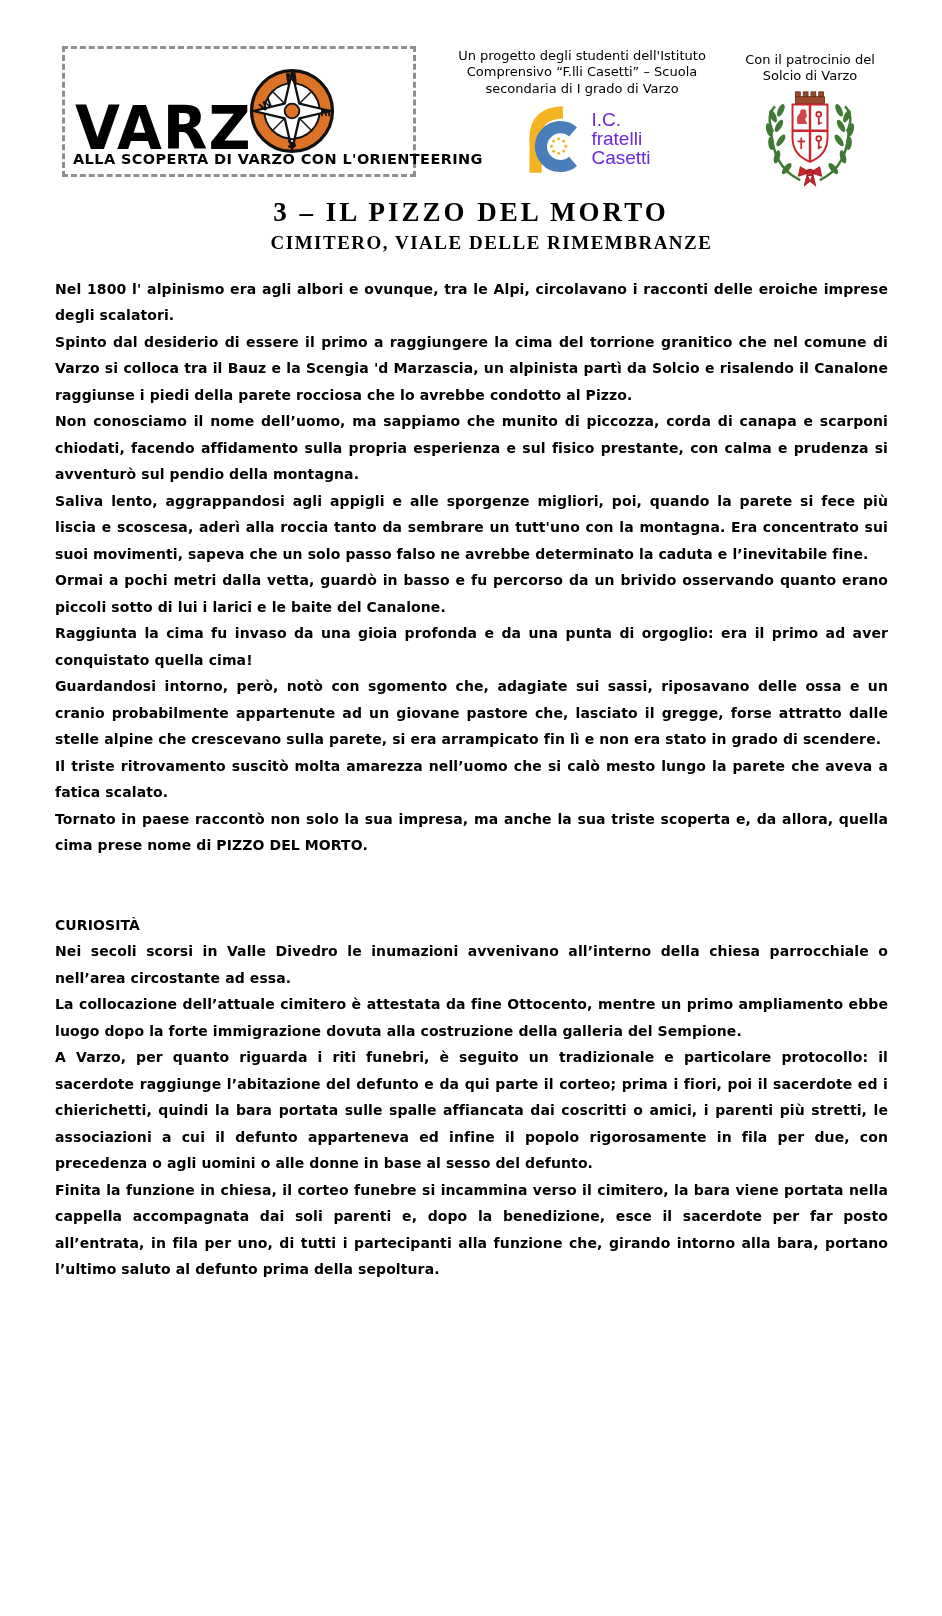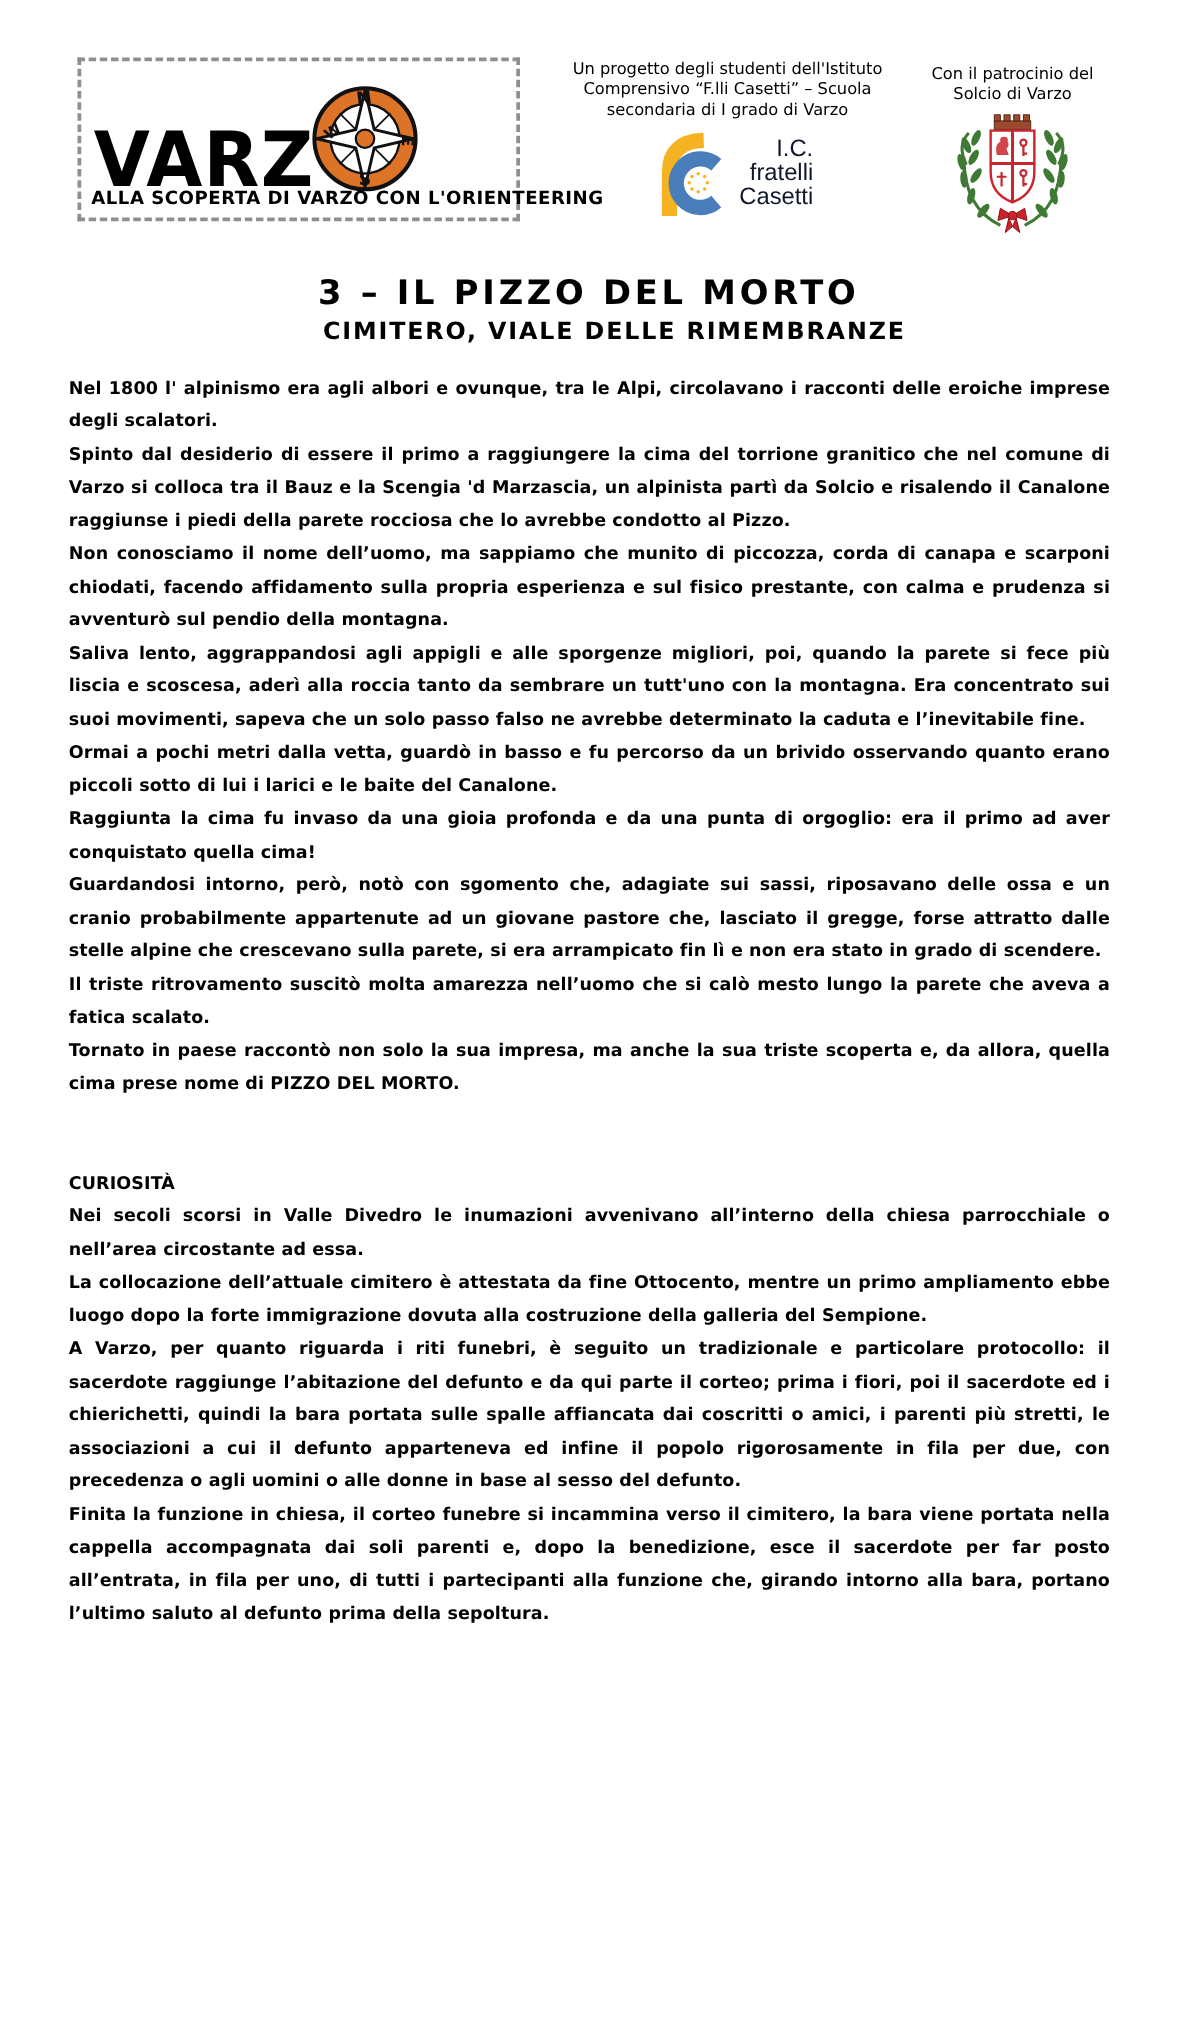--- a/index.html
+++ b/index.html
@@ -48,29 +48,29 @@
   .header-center {
     width: 250px; text-align: center; flex: 0 0 auto;
     margin-top: 2px; margin-left: 18px;
   }
   .small-note {
     font-size: 13px; font-weight: normal; line-height: 1.25;
   }
   .school-logo { display: flex; align-items: center; justify-content: center; margin-top: 6px; }
   .school-logo svg { width: 74px; height: 72px; }
   .school-logo-text {
-    text-align: right; color: #0f172a; line-height: 1.0;
+    text-align: left; color: #6d28d9; line-height: 1.0;
     font-size: 19px; margin-left: 4px;
     font-family: "Liberation Sans", sans-serif;
   }
   .header-right { width: 160px; text-align: center; flex: 0 0 auto; margin-top: 6px; }
   .crest { width: 118px; height: 102px; margin-top: 2px; }
 
   
-  .title-block { text-align: center; margin-top: 26px; }
+  .title-block { text-align: center; margin-top: 4px; font-family: Liberation Serif, serif; }
   .doc-title {
     font-size: 27px; font-weight: bold; letter-spacing: 3px;
     margin: 0;
   }
   .doc-subtitle {
     font-size: 19px; font-weight: bold; letter-spacing: 1.5px;
     margin: 4px 0 0 0;
     padding-left: 41px;
   }
 

